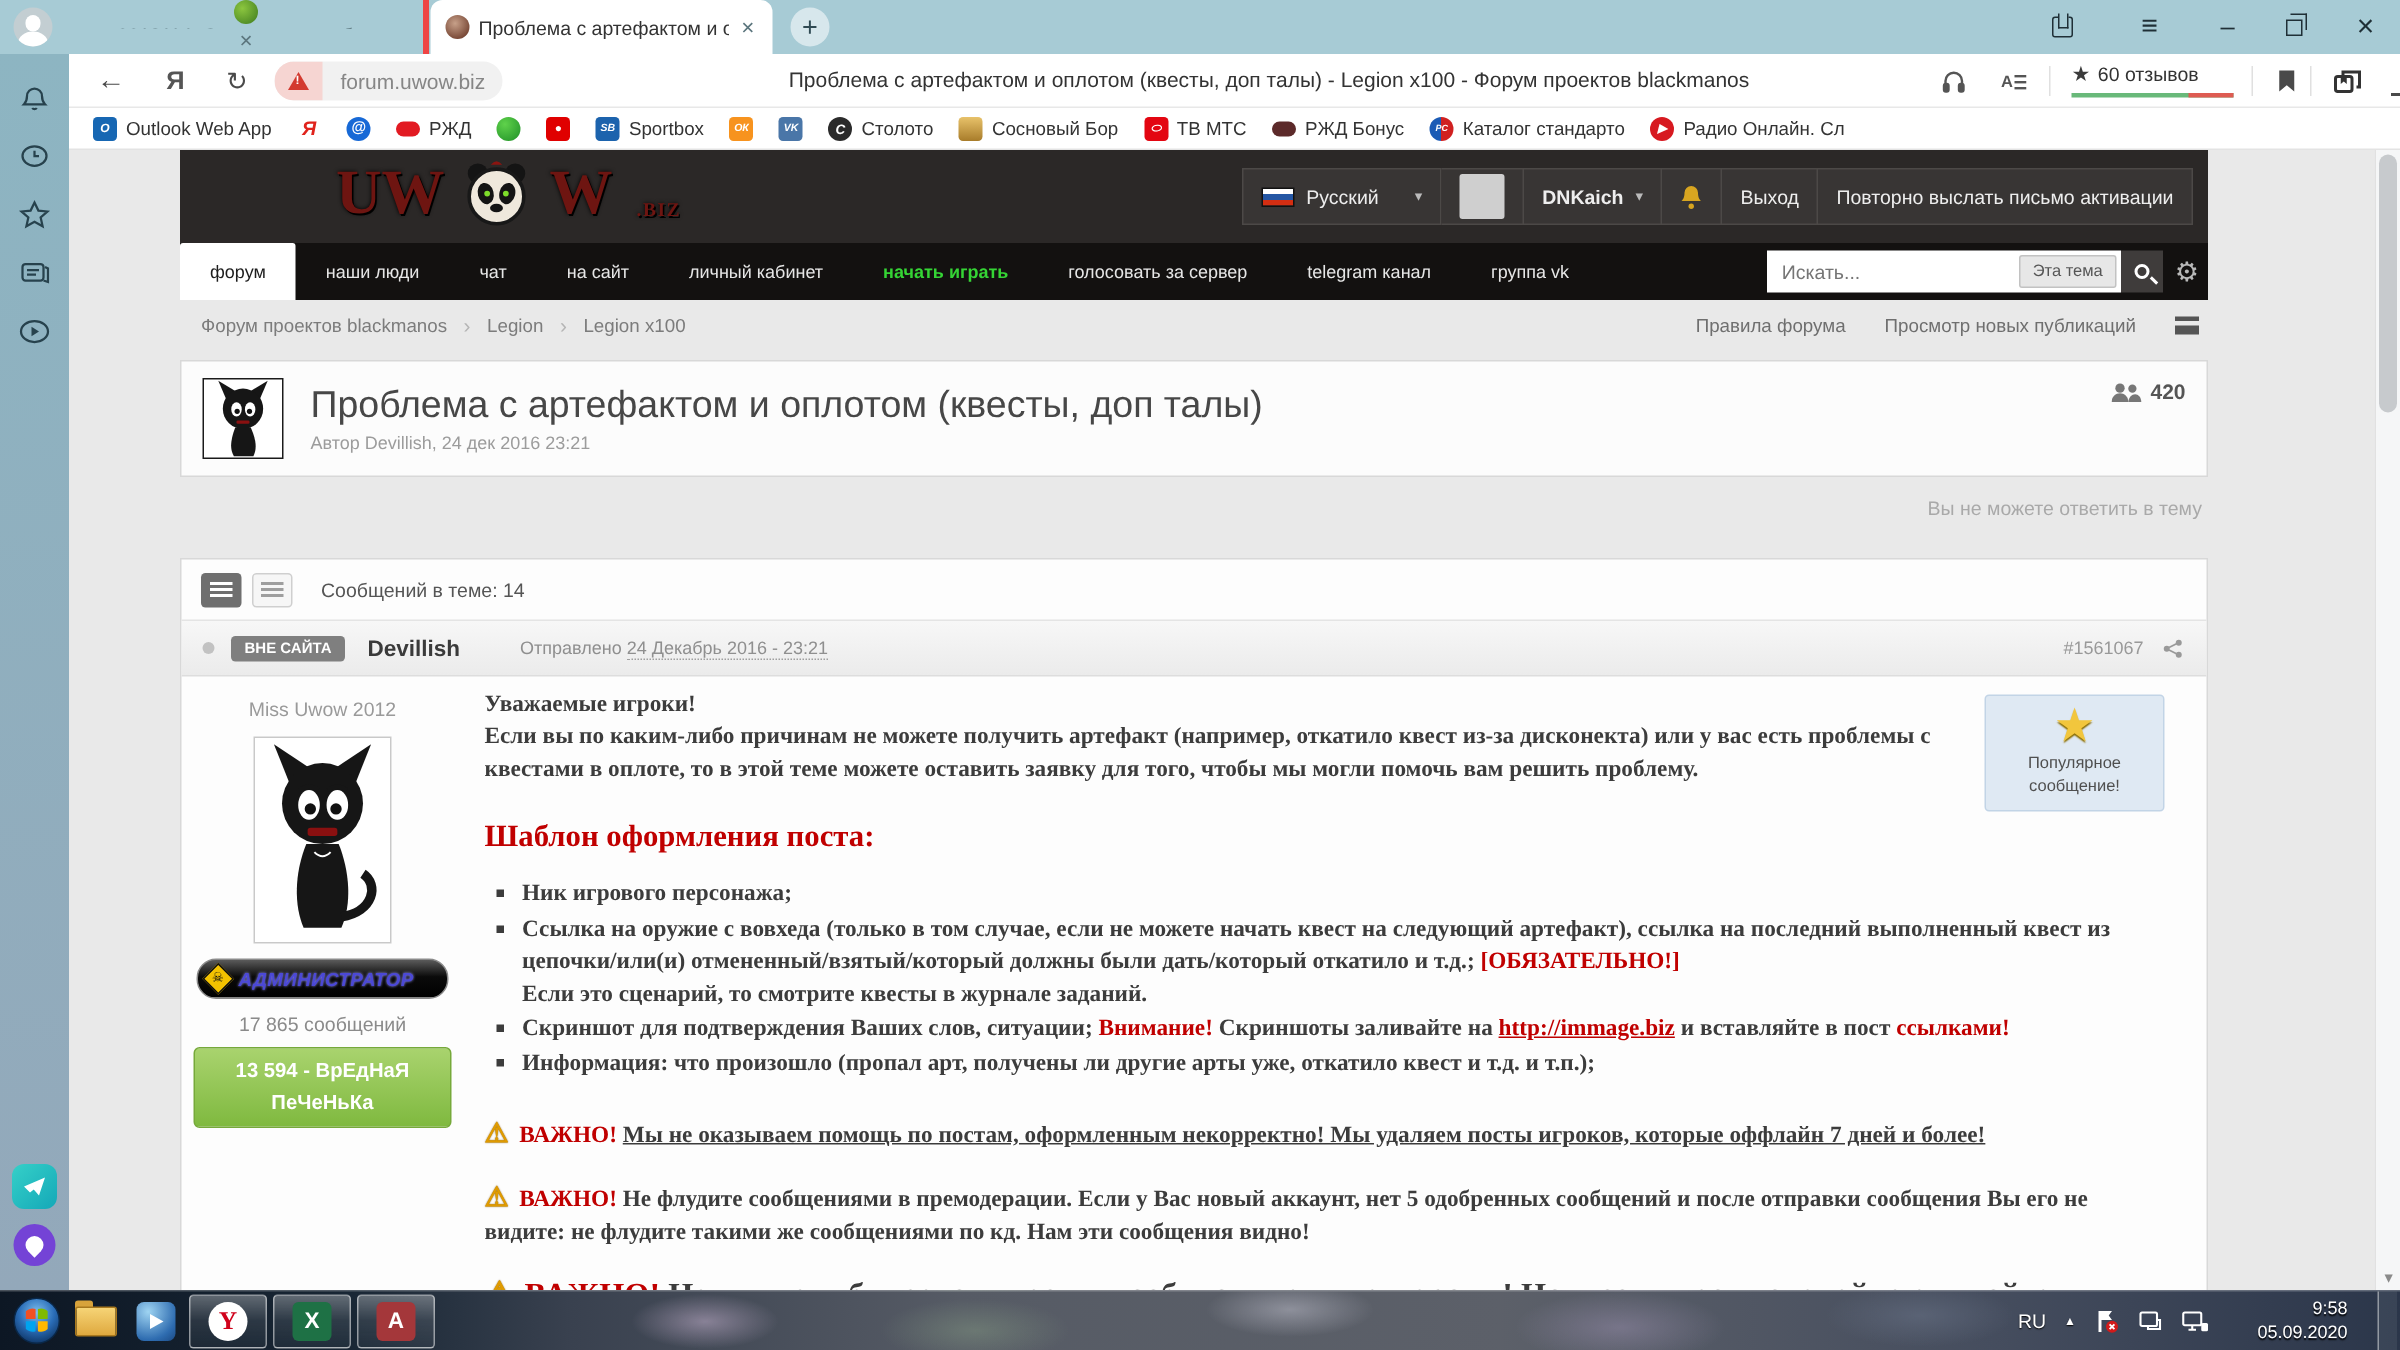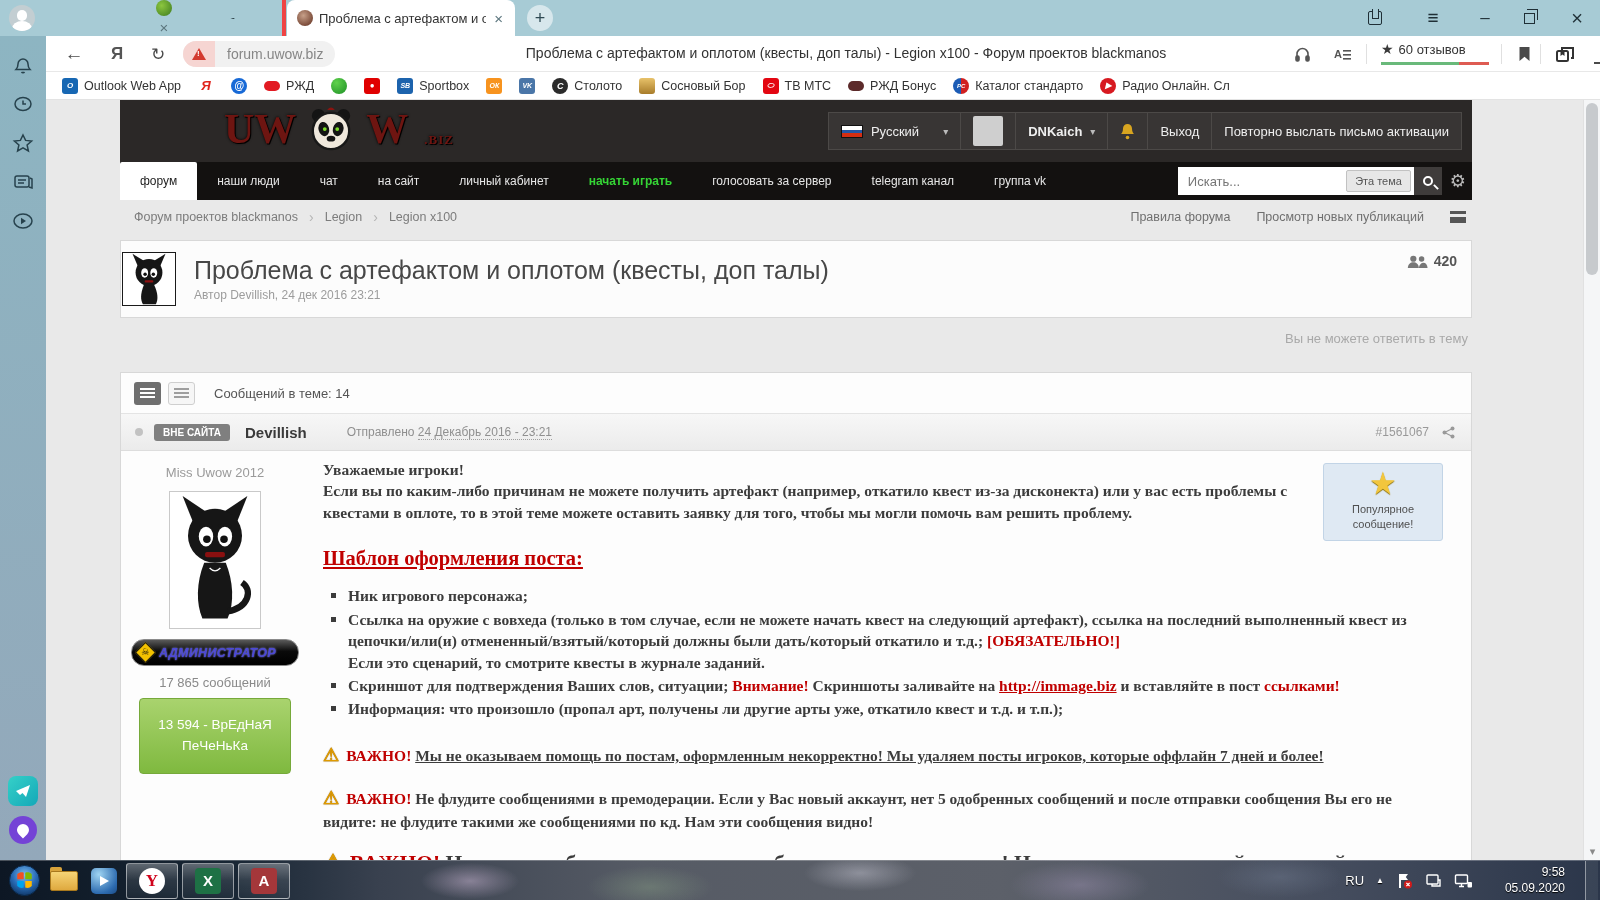--- a/index.html
+++ b/index.html
@@ -79,21 +79,21 @@
   .scope-btn{flex:none;background:#e7e7e7;border:1px solid #c2c2c2;border-radius:2px;font-size:11px;color:#555;padding:4px 8px;margin-right:3px;}
   .search-btn{width:28px;height:28px;background:#3f3c3b;display:flex;align-items:center;justify-content:center;}
   .mag{width:10px;height:10px;border:2px solid #fff;border-radius:50%;position:relative;}
   .mag::after{content:"";position:absolute;left:8px;top:8px;width:6px;height:2px;background:#fff;transform:rotate(45deg);}
   .gear{color:#b9b9b9;font-size:18px;margin-left:8px;}
   .crumbrow{height:34px;display:flex;align-items:center;font-size:12.5px;color:#7c7c7c;padding-left:14px;position:relative;}
   .crumb-sep{color:#b5b5b5;margin:0 11px;font-size:14px;}
   .crumb-links{position:absolute;right:6px;display:flex;align-items:center;gap:26px;color:#6f6f6f;}
   .idx-ic{width:16px;height:12px;border-top:3px solid #555;border-bottom:3px solid #555;position:relative;}
   .idx-ic::after{content:"";position:absolute;left:0;top:3px;width:16px;height:3px;background:#555;}
-  .threadcard{margin-top:6px;background:#fcfcfc;border:1px solid #d8d8d8;height:78px;display:flex;align-items:center;padding:0 1px;position:relative;}
+  .threadcard{margin-top:6px;background:#fcfcfc;border:1px solid #d8d8d8;height:78px;display:flex;align-items:center;padding:0 14px;position:relative;}
   .tavatar{width:54px;height:54px;border:1px solid #1a1a1a;background:#fff;flex:none;overflow:hidden;}
   .tcol{margin-left:18px;}
   .ttitle{font-size:25px;color:#474747;line-height:1.15;}
   .tsub{font-size:12px;color:#9c9c9c;margin-top:4px;}
   .tright{position:absolute;right:14px;top:12px;display:flex;align-items:center;gap:12px;}
   .unsub{border:1px solid #c6c6c6;background:linear-gradient(#fdfdfd,#ececec);color:#666;font-size:13px;padding:7px 14px;border-radius:3px;white-space:nowrap;}
   .viewers{display:flex;align-items:center;gap:6px;color:#555;font-weight:bold;font-size:14px;}
   .cannot{height:20px;text-align:right;color:#a9a9a9;font-size:13px;margin-top:13px;padding-right:4px;}
   .postscard{margin-top:21px;background:#fdfdfd;border:1px solid #d8d8d8;height:700px;overflow:hidden;}
   .ptools{height:41px;border-bottom:1px solid #e4e4e4;display:flex;align-items:center;padding:0 13px;gap:7px;}
@@ -114,28 +114,28 @@
   .pbody{display:flex;}
   .profcol{width:188px;flex:none;text-align:center;padding-top:14px;}
   .memtitle{color:#9a9a9a;font-size:13px;}
   .pavatar{width:92px;height:138px;margin:11px auto 10px;background:#fff;border:1px solid #c9c9c9;}
   .adminbadge{width:168px;height:27px;margin:0 auto;border-radius:13px;background:linear-gradient(#5a5a5a,#0a0a0a 45%,#000);
     border:1px solid #8a8a8a;display:flex;align-items:center;padding:0 6px;gap:6px;}
   .diamond{width:15px;height:15px;background:#f3c200;border:1px solid #111;transform:rotate(45deg);display:flex;align-items:center;justify-content:center;flex:none;}
   .diamond span{transform:rotate(-45deg);font-size:9px;color:#111;line-height:1;}
   .admintext{font-size:12.5px;font-weight:bold;font-style:italic;color:#4b48d6;letter-spacing:.3px;text-shadow:0 0 2px #9a9aff;}
   .msgcount2{color:#8a8a8a;font-size:13px;margin:9px 0 8px;}
-  .repbtn{width:152px;margin:0 auto;background:linear-gradient(#a9d36e,#7fb93f);border:1px solid #76a93a;border-radius:4px;
-    color:#fff;font-weight:normal;font-size:13.5px;padding:16px 4px;line-height:1.55;}
+  .repbtn{width:172px;margin:0 auto;background:linear-gradient(#a9d36e,#7fb93f);border:1px solid #76a93a;border-radius:4px;
+    color:#fff;font-weight:bold;font-size:13.5px;padding:5px 4px;line-height:1.55;}
   .contcol{flex:1;padding:8px 28px 0 14px;font-family:"Liberation Serif",serif;font-weight:bold;font-size:15.5px;color:#3c3c3c;line-height:1.38;}
   .popular{float:right;width:120px;margin:4px 0 10px 24px;background:#dfe9f3;border:1px solid #c2d4e6;border-radius:3px;
     text-align:center;padding:2px 4px 8px;font-family:"Liberation Sans",sans-serif;font-weight:normal;}
   .popstar{font-size:31px;color:#f2c63d;text-shadow:0 1px 1px #8a6d00;line-height:1.15;}
   .popcap{font-size:11px;color:#4f4f4f;}
-  .tmplhead{color:#c00000;font-size:20.5px;text-decoration:underline;margin:21px 0 0;}
+  .tmplhead{color:#c00000;font-size:20.5px;margin:21px 0 0;}
   .plist{margin:13px 0 0 6px;padding:0;list-style:none;}
   .plist li{position:relative;padding-left:19px;margin-bottom:2px;}
   .plist li::before{content:"";position:absolute;left:2px;top:8px;width:5px;height:5px;background:#3c3c3c;}
   .red{color:#c00000;}
   .redlink{color:#c00000;text-decoration:underline;}
   .u{text-decoration:underline;}
   .warnrow{margin-top:23px;}
   .warnrow.w2{margin-top:19px;}
   .warnrow.w3{margin-top:15px;font-size:21.5px;text-decoration:underline;}
   .wicon{color:#e09b00;font-size:18px;margin-right:7px;text-shadow:0 0 1px #7a5200;}

